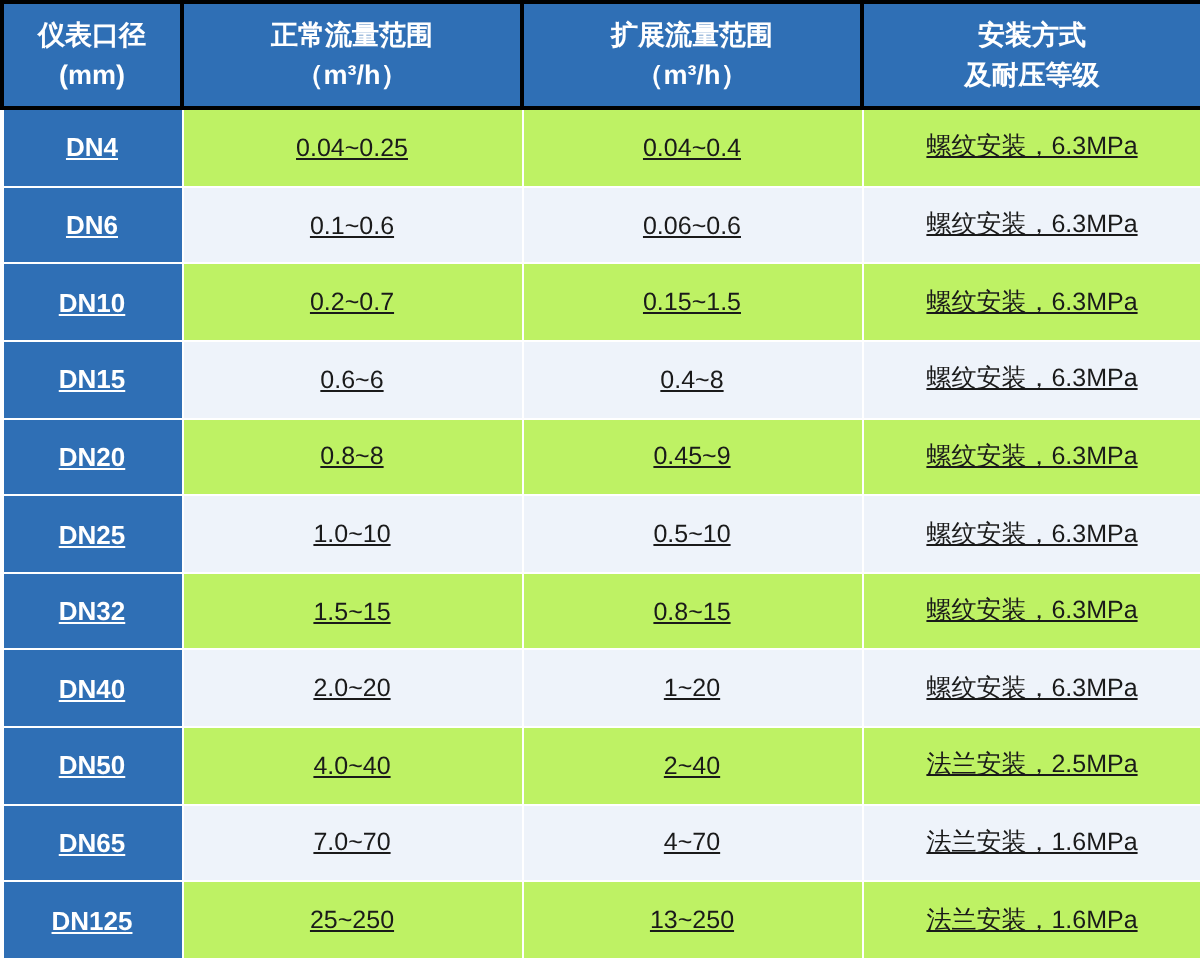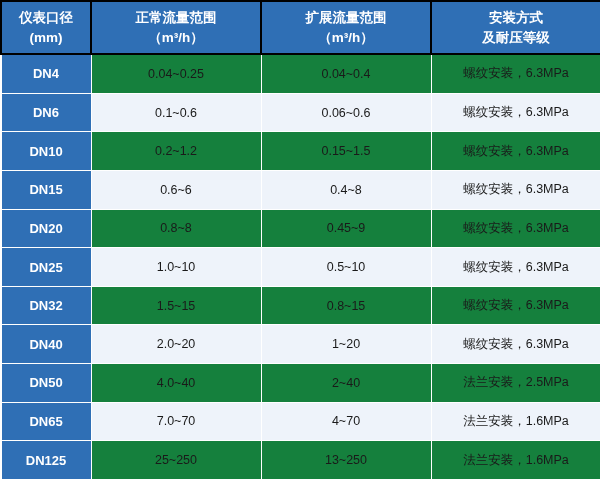--- a/index.html
+++ b/index.html
@@ -40,28 +40,29 @@
     font-weight: bold;
   }
   #spec-table td {
     border: 1px solid #ffffff;
     font-size: 12.5px;
     text-align: center;
     vertical-align: middle;
     padding: 3px 2px;
     color: #1a1a1a;
     height: 26px;
+    text-decoration: underline;
   }
   #spec-table td.dn {
     background: #2f6fb5;
     color: #ffffff;
     font-weight: bold;
     font-size: 13px;
   }
-  tr.odd td.val { background: #15803d; }
+  tr.odd td.val { background: #bef264; }
   tr.even td.val { background: #eef3fa; }
   #spec-table td.val { color: #1a1a1a; }
 </style>
 </head>
 <body>
 
 <table id="spec-table">
   <colgroup>
     <col class="c0">
       <col class="c1">
@@ -96,21 +97,21 @@
         <td class="val">螺纹安装，6.3MPa</td>
       </tr>
       <tr class="even">
         <td class="dn">DN6</td>
         <td class="val">0.1~0.6</td>
         <td class="val">0.06~0.6</td>
         <td class="val">螺纹安装，6.3MPa</td>
       </tr>
       <tr class="odd">
         <td class="dn">DN10</td>
-        <td class="val">0.2~1.2</td>
+        <td class="val">0.2~0.7</td>
         <td class="val">0.15~1.5</td>
         <td class="val">螺纹安装，6.3MPa</td>
       </tr>
       <tr class="even">
         <td class="dn">DN15</td>
         <td class="val">0.6~6</td>
         <td class="val">0.4~8</td>
         <td class="val">螺纹安装，6.3MPa</td>
       </tr>
       <tr class="odd">

